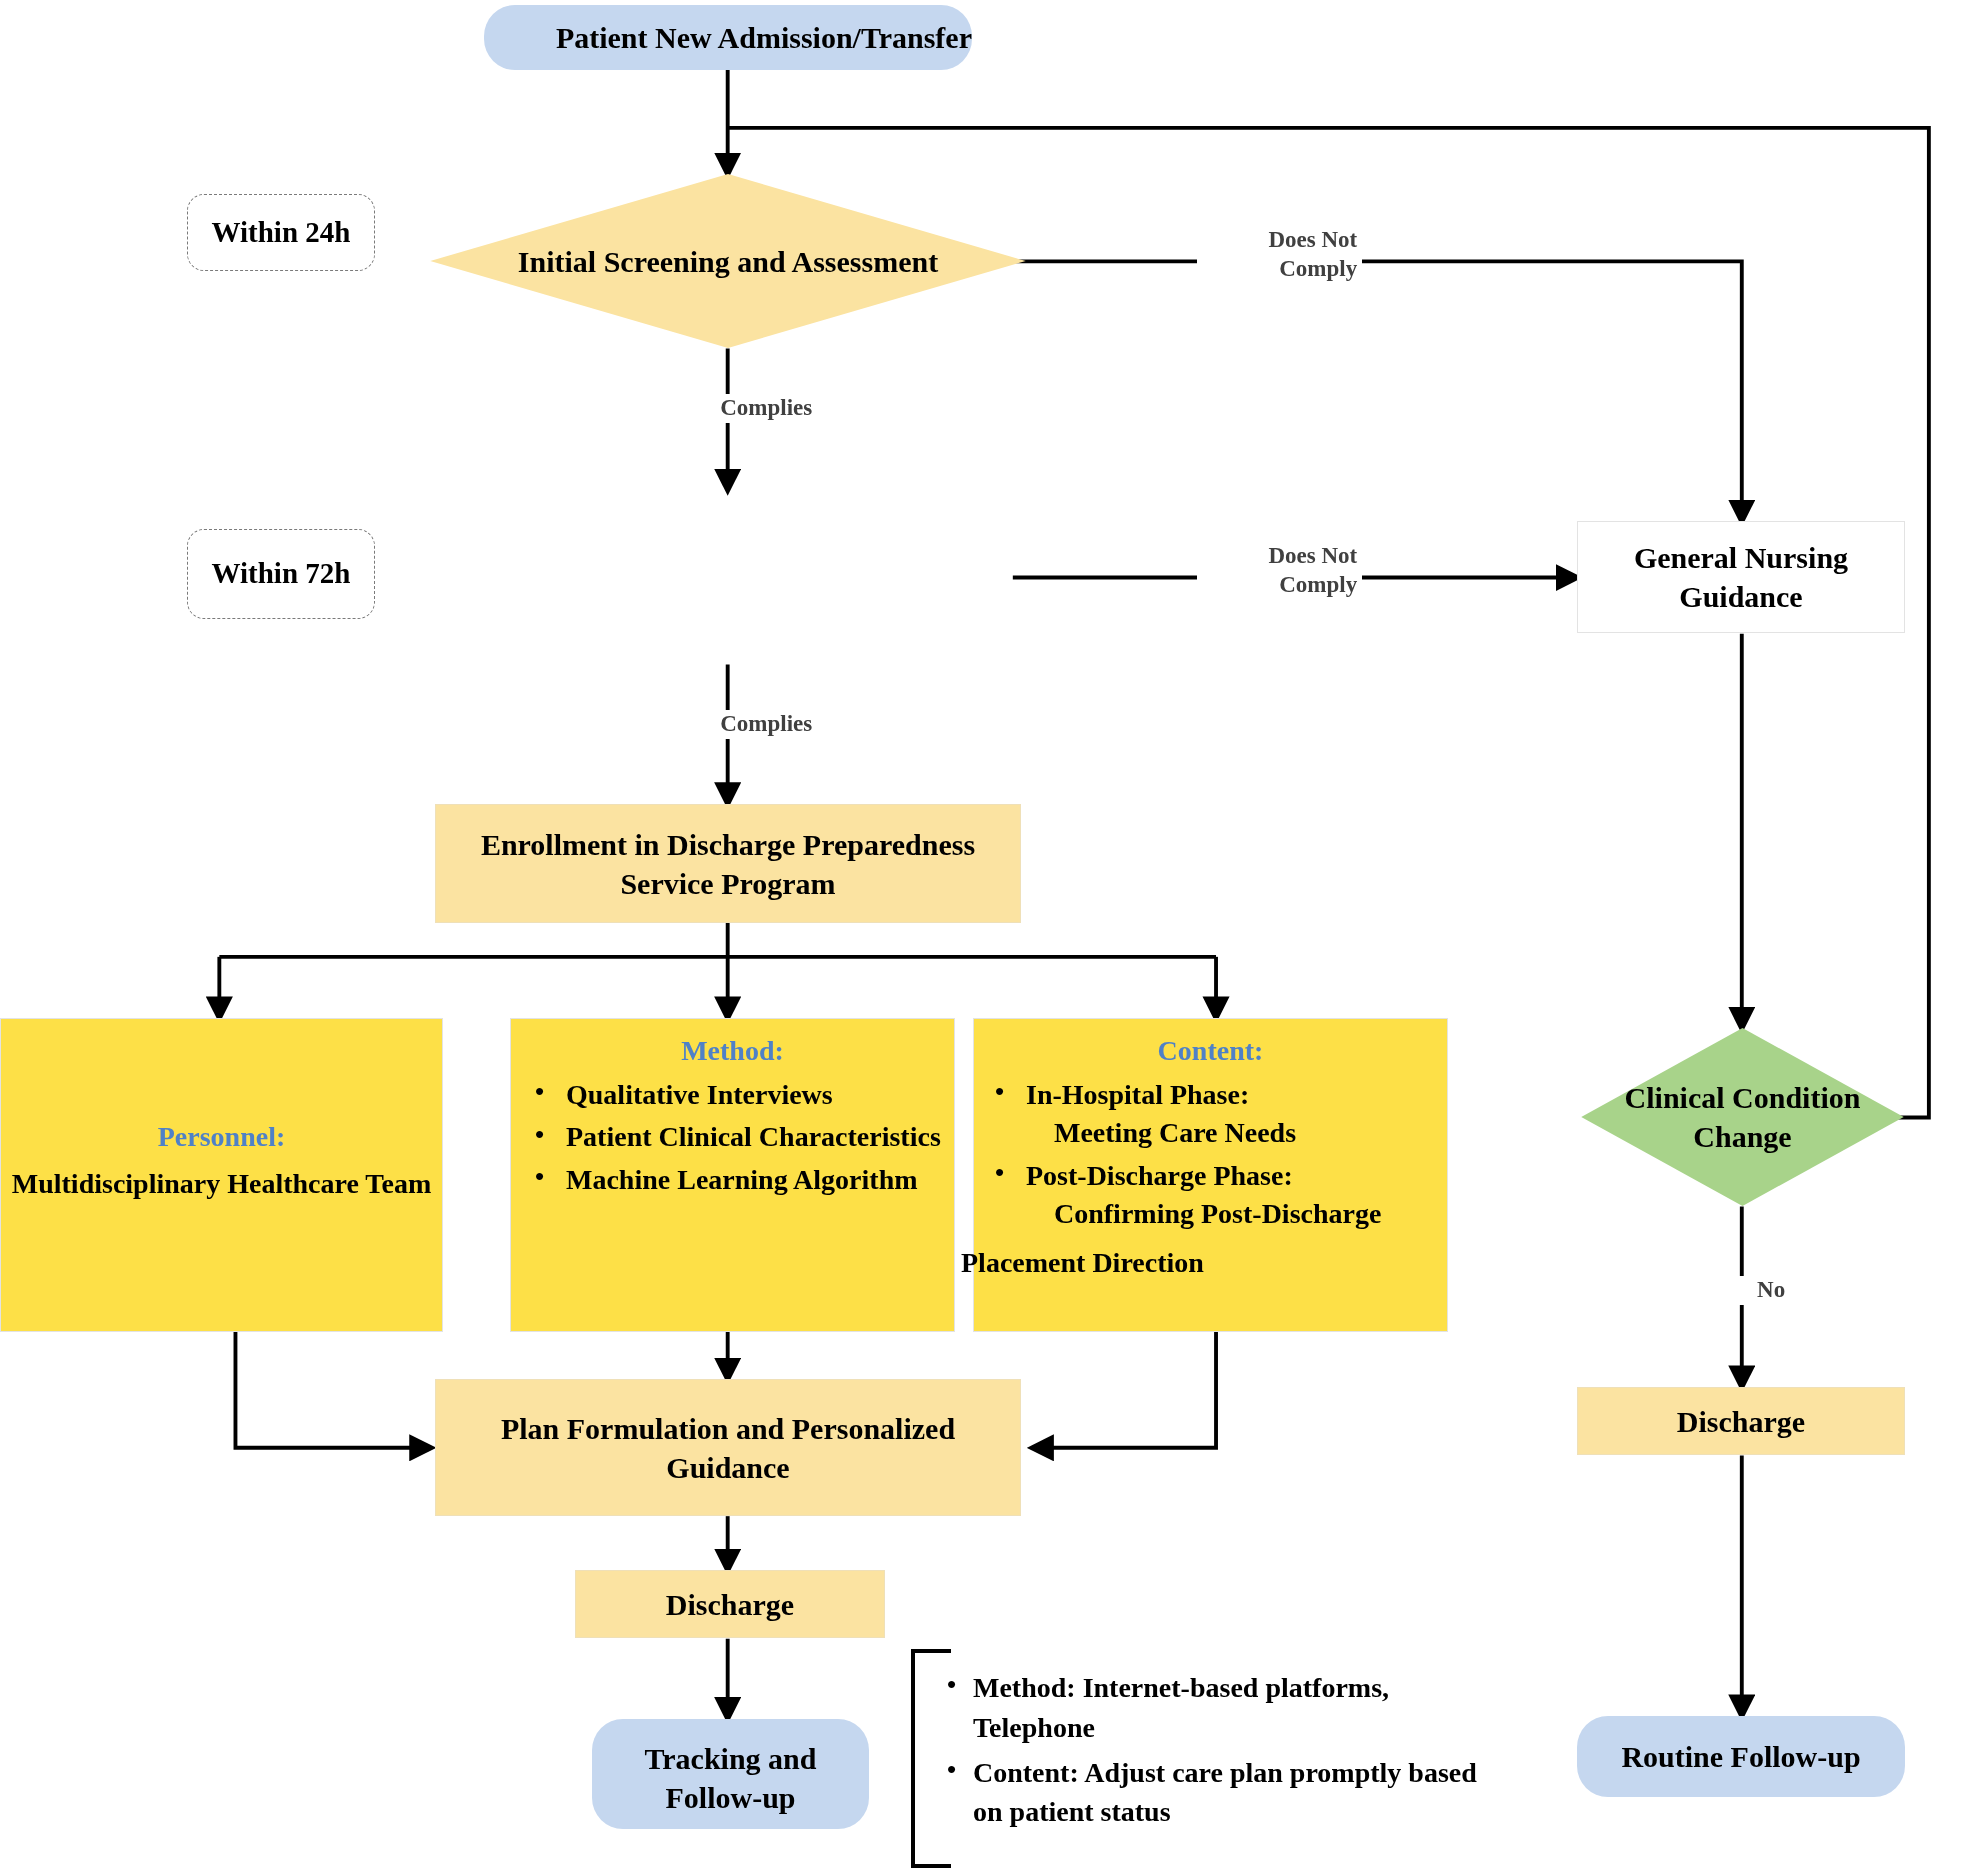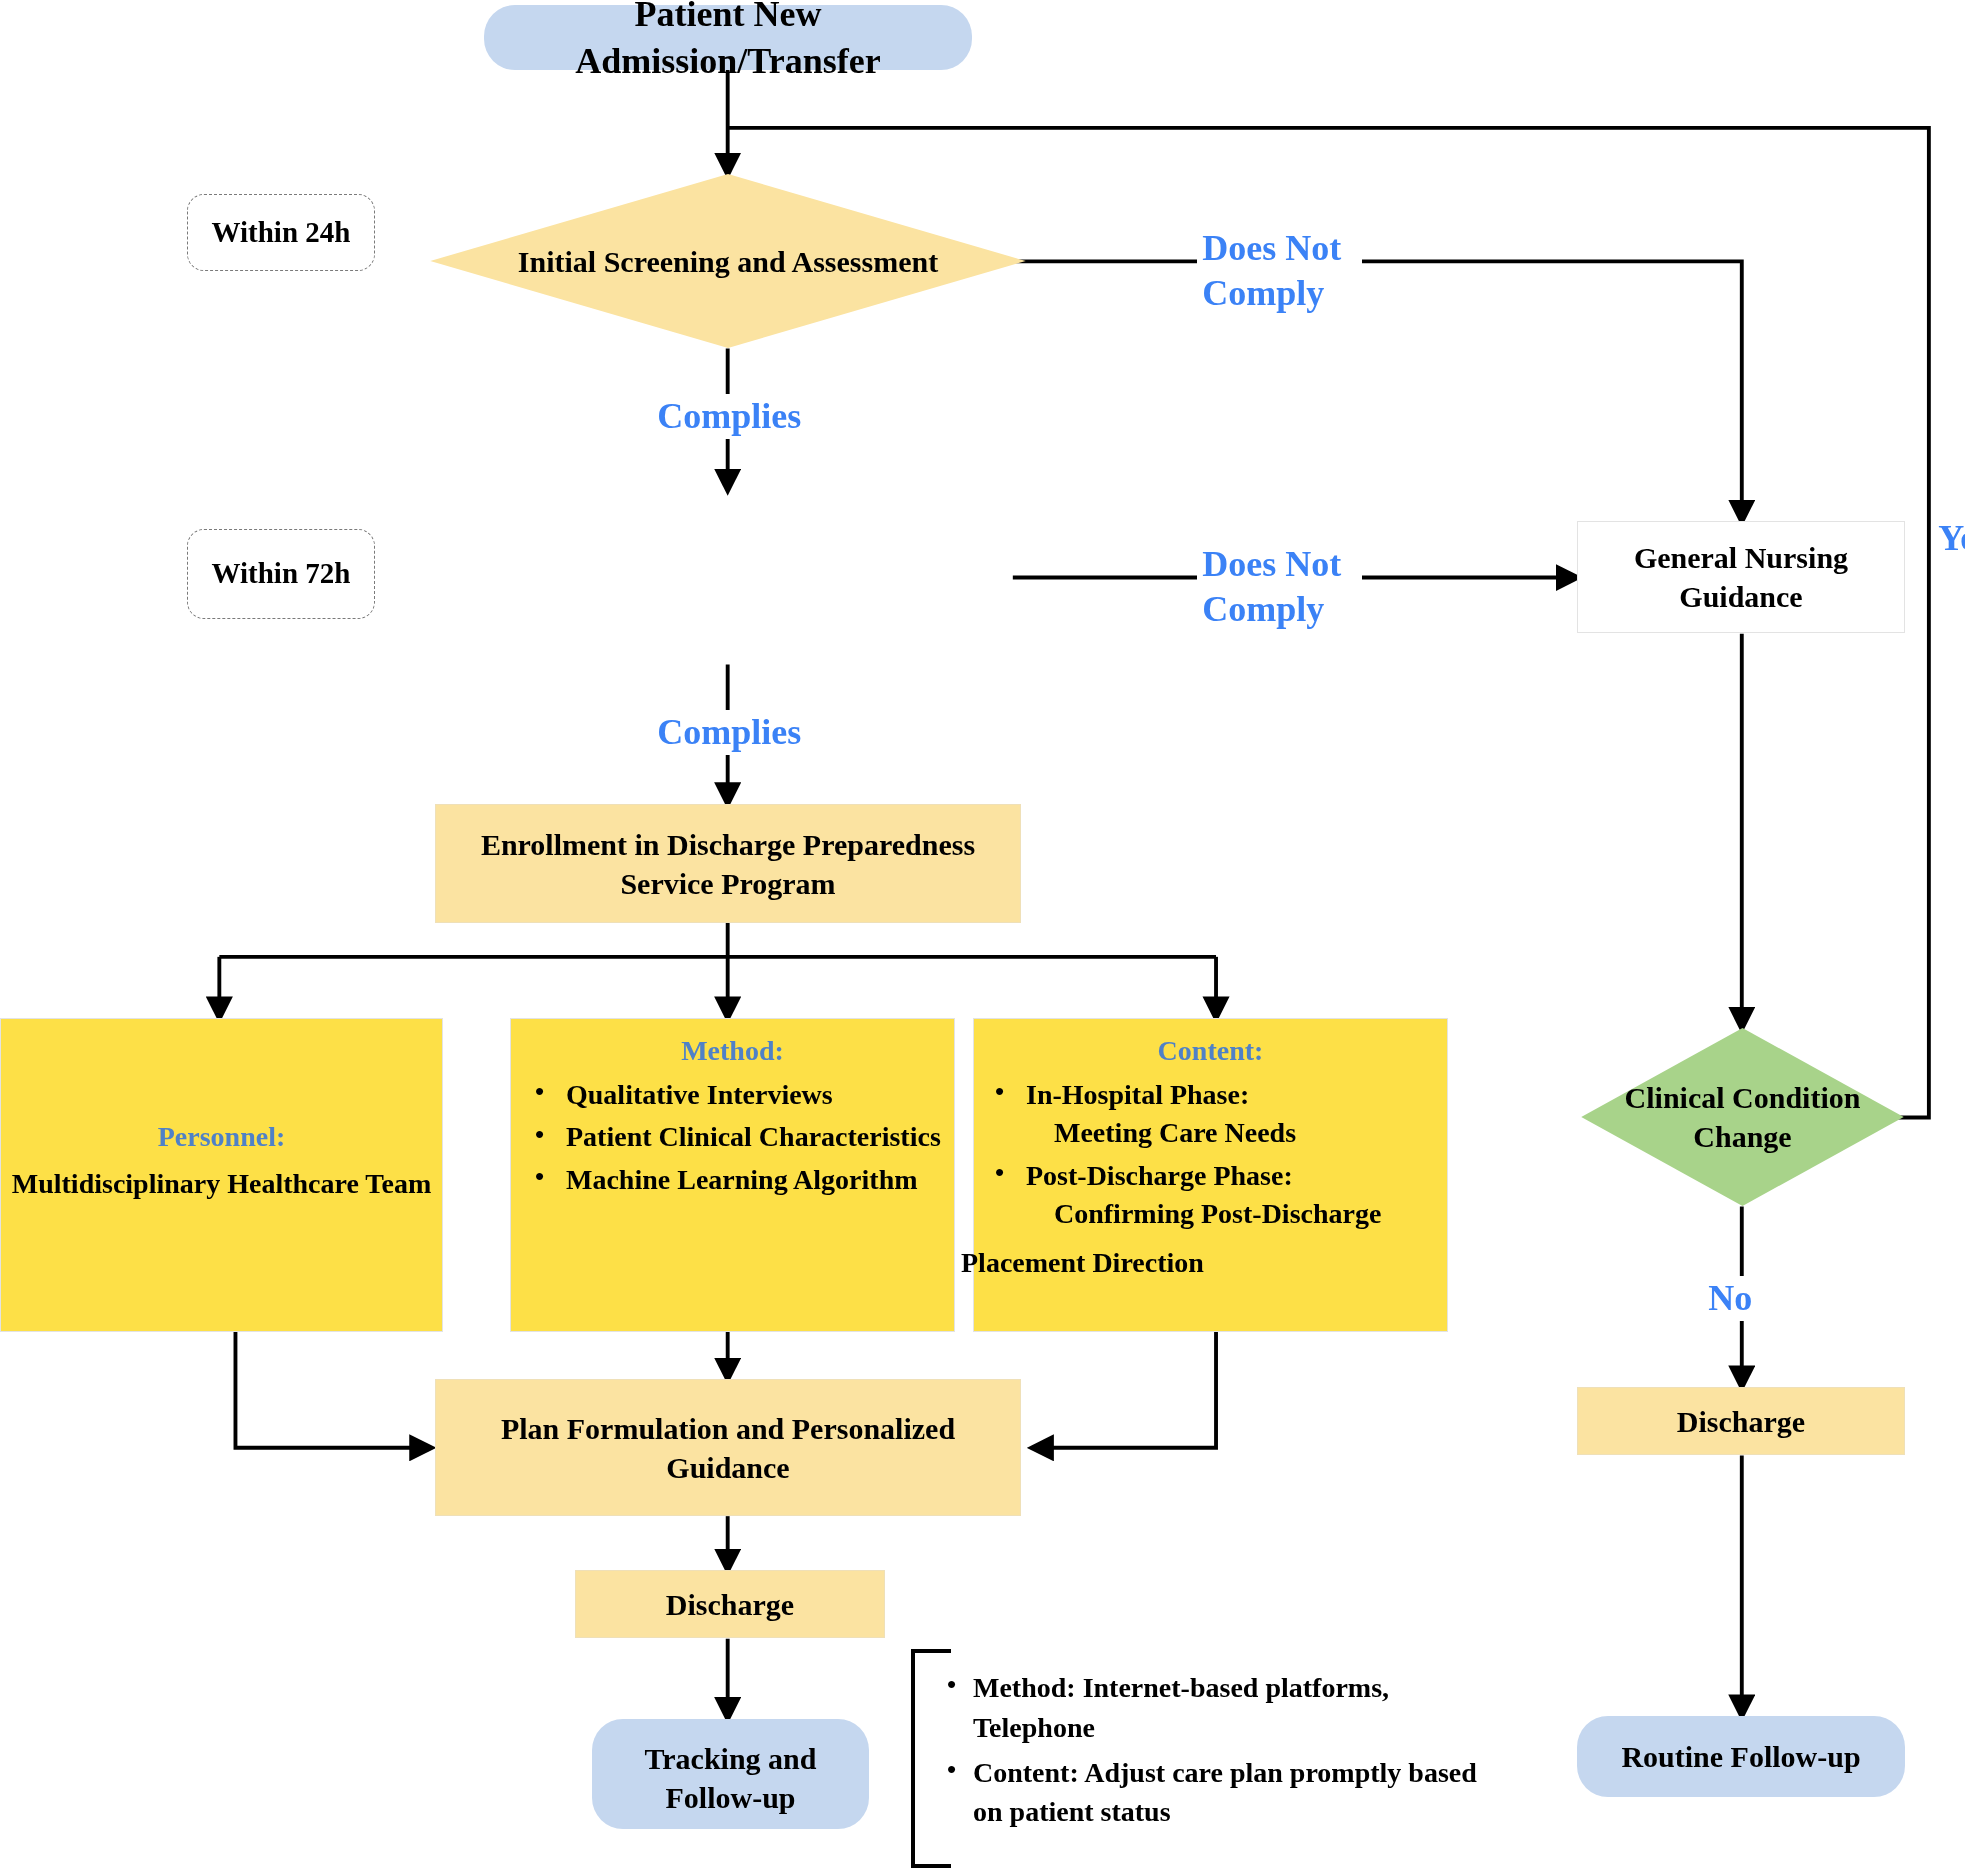--- a/index.html
+++ b/index.html
@@ -102,24 +102,24 @@
     left:-22px;
     top:-1.3px;
     font-size:26px;
   }
   ul.bul li .sub{display:block; text-indent:28px;}
   ul.bul li .sub2{display:block; text-indent:0;margin-top:10px;}
   
   .elabel{
     position:absolute;
     font-weight:bold;
-    font-size:36px;
-    color:#3b82f6;
+    font-size:23px;
+    color:#404040;
     line-height:1.25;
-    text-align:left;
+    text-align:right;
     background:#ffffff;
     padding:0 5.2px;
     z-index:7;
     white-space:pre-line;
   }
   
   #wires{
     position:absolute;
     left:0;top:0;
     width:1965px;height:1875px;
@@ -201,21 +201,21 @@
       <path d="M2700,982 L2700,1594" marker-end="url(#ah)"></path>
 
       <path d="M2700,1870 L2700,2150" marker-end="url(#ah)"></path>
 
       <path d="M2700,2256 L2700,2660" marker-end="url(#ah)"></path>
 
       <path d="M2890,1732 L2990,1732 L2990,198 L1128,198"></path>
     </g>
   </svg>
 
-  <div class="node pill" style="left:484px;top:5.2px;width:488px;height:65px;font-size:36px;justify-content:flex-end;">
+  <div class="node pill" style="left:484px;top:5.2px;width:488px;height:65px;font-size:30px;justify-content:flex-end;">
     <span>Patient New Admission/Transfer</span>
   </div>
 
   <div class="node dashed" style="left:187px;top:194px;width:188px;height:77px;font-size:29px;">
     <span>Within 24h</span>
   </div>
 
   <div class="node dashed" style="left:187px;top:529px;width:188px;height:90px;font-size:29px;">
     <span>Within 72h</span>
   </div>

